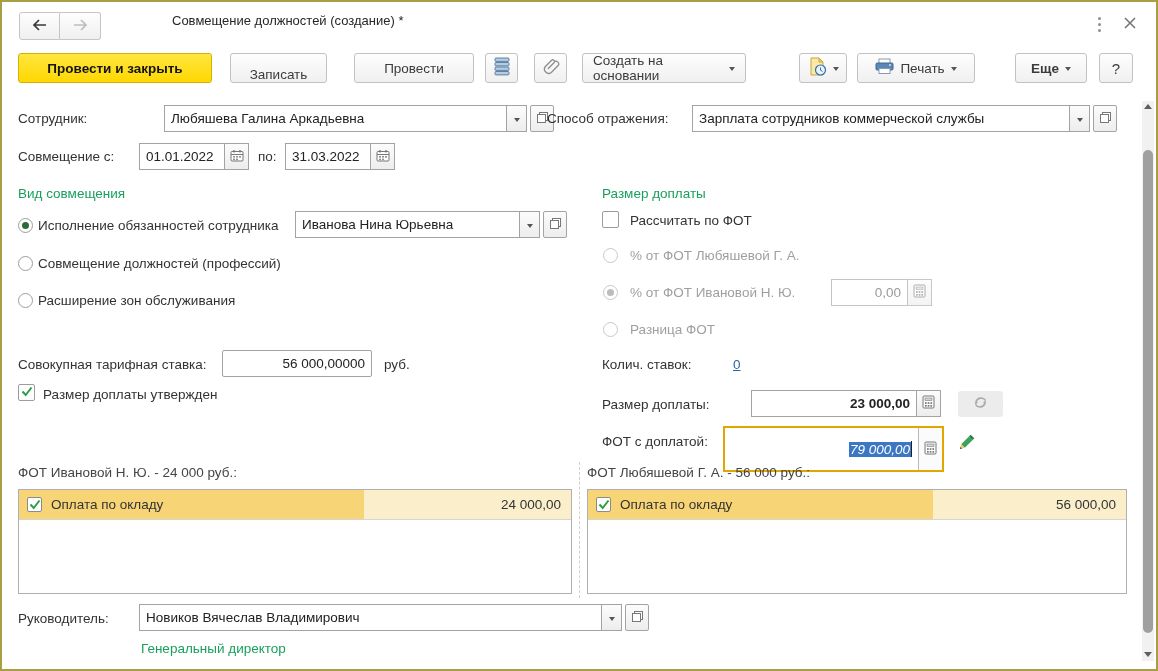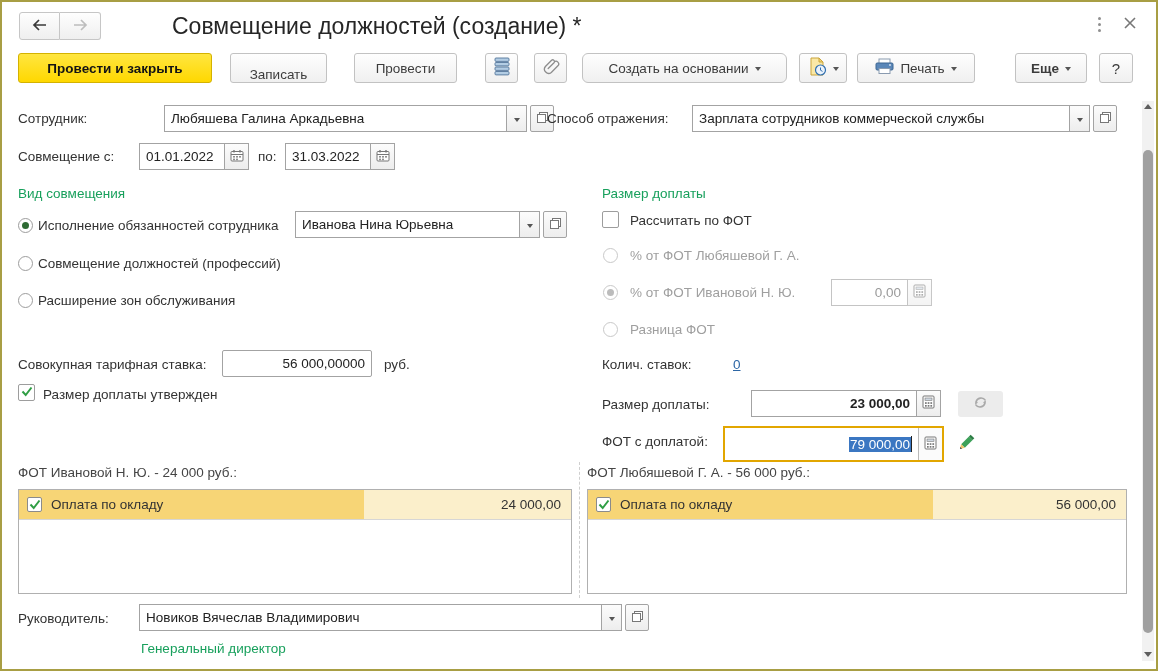--- a/index.html
+++ b/index.html
@@ -14,21 +14,21 @@
     color: #333;
     overflow: hidden;
   }
 
   
   .navgroup { position:absolute; left:17px; top:10px; display:flex; }
   .navbtn { width:41px; height:28px; border:1px solid #c6c6c6; background:linear-gradient(#fefefe,#efefef);
             display:flex; align-items:center; justify-content:center; }
   .navbtn.back { border-radius:3px 0 0 3px; }
   .navbtn.fwd  { border-radius:0 3px 3px 0; border-left:none; }
-  .win-title { position:absolute; left:170px; top:11px; font-size:23px; color:#262626; }
+  .win-title { position:absolute; left:170px; top:11px; font-size:13px; color:#262626; }
   .kebab { position:absolute; left:1088px; top:11px; width:18px; height:22px; display:flex; flex-direction:column; align-items:center; justify-content:center; cursor:pointer; }
   .kebab i { width:3px; height:3px; background:#8f8f8f; border-radius:50%; margin:1.5px 0; }
   .closebtn { position:absolute; left:1118px; top:11px; width:20px; height:20px; display:flex; align-items:center; justify-content:center; cursor:pointer; }
 
   
   .tb { position:absolute; top:51px; height:30px; border:1px solid #c2c2c2; border-radius:3px;
         background:linear-gradient(#fefefe,#f0f0f0); display:flex; align-items:center; justify-content:center;
         gap:6px; font-size:13.5px; color:#3c3c3c; padding:0 10px; cursor:pointer; }
   .tb.primary { background:linear-gradient(#ffe640,#ffd800); border-color:#d4b200; font-weight:bold; color:#141414; }
   .caret { width:0; height:0; border-left:3.5px solid transparent; border-right:3.5px solid transparent;
@@ -116,41 +116,41 @@
         <path d="M1 1l10 10M11 1L1 11" stroke="#777" stroke-width="1.6"></path>
       </svg>
   </div>
 
   <div class="tb primary" style="left:16px; width:194px;">
     <span>Провести и закрыть</span>
   </div>
   <div class="tb" style="left:228px; width:97px;align-items:flex-end;">
     <span>Записать</span>
   </div>
-  <div class="tb" style="left:352px; width:103px;">
+  <div class="tb" style="left:352px; width:120px;">
     <span>Провести</span>
   </div>
   <div class="tb" style="left:483px; width:33px; padding:0;">
     <span>
       <svg width="16" height="19">
         <rect x="1" y="1" width="14" height="3.4" rx="1" fill="#b3cde4" stroke="#54769b" stroke-width="0.9"></rect>
         <rect x="1" y="5.5" width="14" height="3.4" rx="1" fill="#b3cde4" stroke="#54769b" stroke-width="0.9"></rect>
         <rect x="1" y="10" width="14" height="3.4" rx="1" fill="#b3cde4" stroke="#54769b" stroke-width="0.9"></rect>
         <rect x="1" y="14.5" width="14" height="3.4" rx="1" fill="#b3cde4" stroke="#54769b" stroke-width="0.9"></rect>
       </svg>
     </span>
   </div>
   <div class="tb" style="left:532px; width:33px; padding:0;">
     <span>
       <svg width="18" height="18" viewBox="0 0 18 18">
         <path d="M12.2 4.1a2.6 2.6 0 0 1 3.7 3.7l-6.6 6.6a4.2 4.2 0 0 1-5.9-5.9l6.2-6.2a1.7 1.7 0 0 1 2.4 2.4l-5.8 5.8" fill="none" stroke="#8d8d8d" stroke-width="1.3" stroke-linecap="round"></path>
       </svg>
     </span>
   </div>
-  <div class="tb" style="left:580px; width:205px;border-radius:6px;">
+  <div class="tb" style="left:580px; width:164px;">
     <span>Создать на основании</span>
     <span class="caret"></span>
   </div>
   <div class="tb" style="left:797px; width:48px;">
     <span>
       <svg width="19" height="19">
         <path d="M3 1h8l4 4v13H3z" fill="#fae8a6" stroke="#caa53d"></path>
         <path d="M11 1l4 4h-4z" fill="#f3d372" stroke="#caa53d"></path>
         <circle cx="12.5" cy="13" r="5" fill="#eaf2fb" stroke="#2f6fb0" stroke-width="1.2"></circle>
         <path d="M12.5 10.5v2.7l2 1.2" stroke="#2f6fb0" fill="none"></path>
@@ -342,21 +342,21 @@
       <svg width="17" height="15" viewBox="0 0 17 15">
         <path d="M3.6 9.6A5.2 5.2 0 0 0 13 8" fill="none" stroke="#a9a9a9" stroke-width="1.6"></path>
         <path d="M13.4 5.4A5.2 5.2 0 0 0 4 7" fill="none" stroke="#a9a9a9" stroke-width="1.6"></path>
         <polygon points="13.8,8.6 10.9,7.6 13.9,5.3" fill="#a9a9a9"></polygon>
         <polygon points="3.2,6.4 6.1,7.4 3.1,9.7" fill="#a9a9a9"></polygon>
       </svg>
     </span>
   </div>
 
   <div class="lbl" style="left:600px; top:432px;">ФОТ с доплатой:</div>
-  <div class="focus-wrap" style="left:721px; top:424px; width:221px; height:36px;">
+  <div class="focus-wrap" style="left:721px; top:424px; width:221px; height:46px;font-style:italic;">
     <div class="input num">
       <span class="sel">79 000,00</span>
         <span class="text-cursor"></span>
     </div>
     <div class="side-btn wide">
       <span>
         <svg width="13" height="14">
             <rect x="1" y="1" width="11" height="12" rx="1" fill="#fff" stroke="#777"></rect>
             <rect x="3" y="3" width="7" height="2.4" fill="#cfd8e2" stroke="#777" stroke-width="0.6"></rect>
             <rect x="3" y="7.2" width="1.7" height="1.7" fill="#777"></rect>

